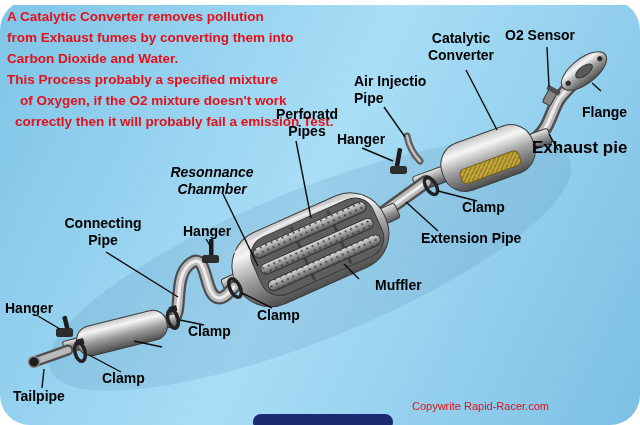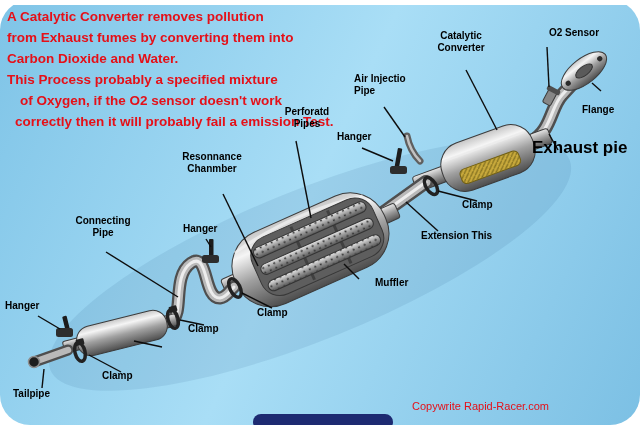--- a/index.html
+++ b/index.html
@@ -6,21 +6,21 @@
   #frame{position:relative;width:640px;height:425px;overflow:hidden;background:#fff;
          font-family:"Liberation Sans",sans-serif;}
   #canvas{position:absolute;inset:0;
           background:linear-gradient(115deg,#7fc4e7 0%,#a9def6 48%,#7cc0e4 100%);border-radius:30px;}
   .topstrip{position:absolute;left:0;top:0;width:640px;height:5px;background:#ffffff;}
   svg.art{position:absolute;left:0;top:0;}
   .note{position:absolute;left:7px;top:6px;color:#e51018;font-weight:bold;
         font-size:13.5px;line-height:21px;}
   .note .ln5{padding-left:13px;}
   .note .ln6{padding-left:8px;}
-  .lbl{position:absolute;color:#000;font-weight:bold;font-size:10px;line-height:1.18;
+  .lbl{position:absolute;color:#000;font-weight:bold;font-size:14px;line-height:1.18;
        white-space:pre-line;}
   .tc{text-align:center;}
   .big{font-size:17px;}
   .credit{position:absolute;left:412px;top:400px;color:#e51018;font-weight:normal;font-size:11px;}
   .bottombar{position:absolute;left:253px;top:414px;width:140px;height:16px;
              border-radius:8px;background:#1d2a71;}
 </style>
 </head>
 <body>
 
@@ -175,37 +175,37 @@
         <line x1="121" y1="372" x2="89" y2="355"></line>
         <line x1="42" y1="388" x2="44" y2="369"></line>
       </g>
     </svg>
 
     <div class="note">
       <div class="ln1">A Catalytic Converter removes pollution</div>
       <div class="ln2">from Exhaust fumes by converting them into</div>
       <div class="ln3">Carbon Dioxide and Water.</div>
       <div class="ln4">This Process probably a specified mixture</div>
-      <div class="ln5">of Oxygen, if the O2 sensor doesn't work</div>
+      <div class="ln5">of Oxygen, if the O2 mixture doesn't work</div>
       <div class="ln6">correctly then it will probably fail a emission Test.</div>
     </div>
 
     <div class="lbl tc" style="left:415px;top:30px;width:92px;">Catalytic
 Converter</div>
-    <div class="lbl" style="left:505px;top:27px;margin-left:44px;">O2 Sensor</div>
+    <div class="lbl" style="left:505px;top:27px;">O2 Sensor</div>
     <div class="lbl" style="left:582px;top:104px;">Flange</div>
     <div class="lbl" style="left:354px;top:73px;">Air Injectio
 Pipe</div>
     <div class="lbl tc" style="left:268px;top:106px;width:78px;">Perforatd
 Pipes</div>
     <div class="lbl" style="left:337px;top:131px;">Hanger</div>
     <div class="lbl big" style="left:532px;top:138px;">Exhaust pie</div>
     <div class="lbl" style="left:462px;top:199px;">Clamp</div>
-    <div class="lbl" style="left:421px;top:230px;">Extension This</div>
-    <div class="lbl tc" style="left:158px;top:151px;width:108px;">Resonnance
+    <div class="lbl" style="left:421px;top:230px;">Extension Pipe</div>
+    <div class="lbl tc" style="left:158px;top:164px;width:108px;font-style:italic;">Resonnance
 Chanmber</div>
     <div class="lbl tc" style="left:57px;top:215px;width:92px;">Connecting
 Pipe</div>
     <div class="lbl" style="left:183px;top:223px;">Hanger</div>
     <div class="lbl" style="left:347px;top:277px;margin-left:28px;">Muffler</div>
     <div class="lbl" style="left:257px;top:307px;">Clamp</div>
     <div class="lbl" style="left:5px;top:300px;">Hanger</div>
     <div class="lbl" style="left:188px;top:323px;">Clamp</div>
     <div class="lbl" style="left:102px;top:370px;">Clamp</div>
     <div class="lbl" style="left:13px;top:388px;">Tailpipe</div>

